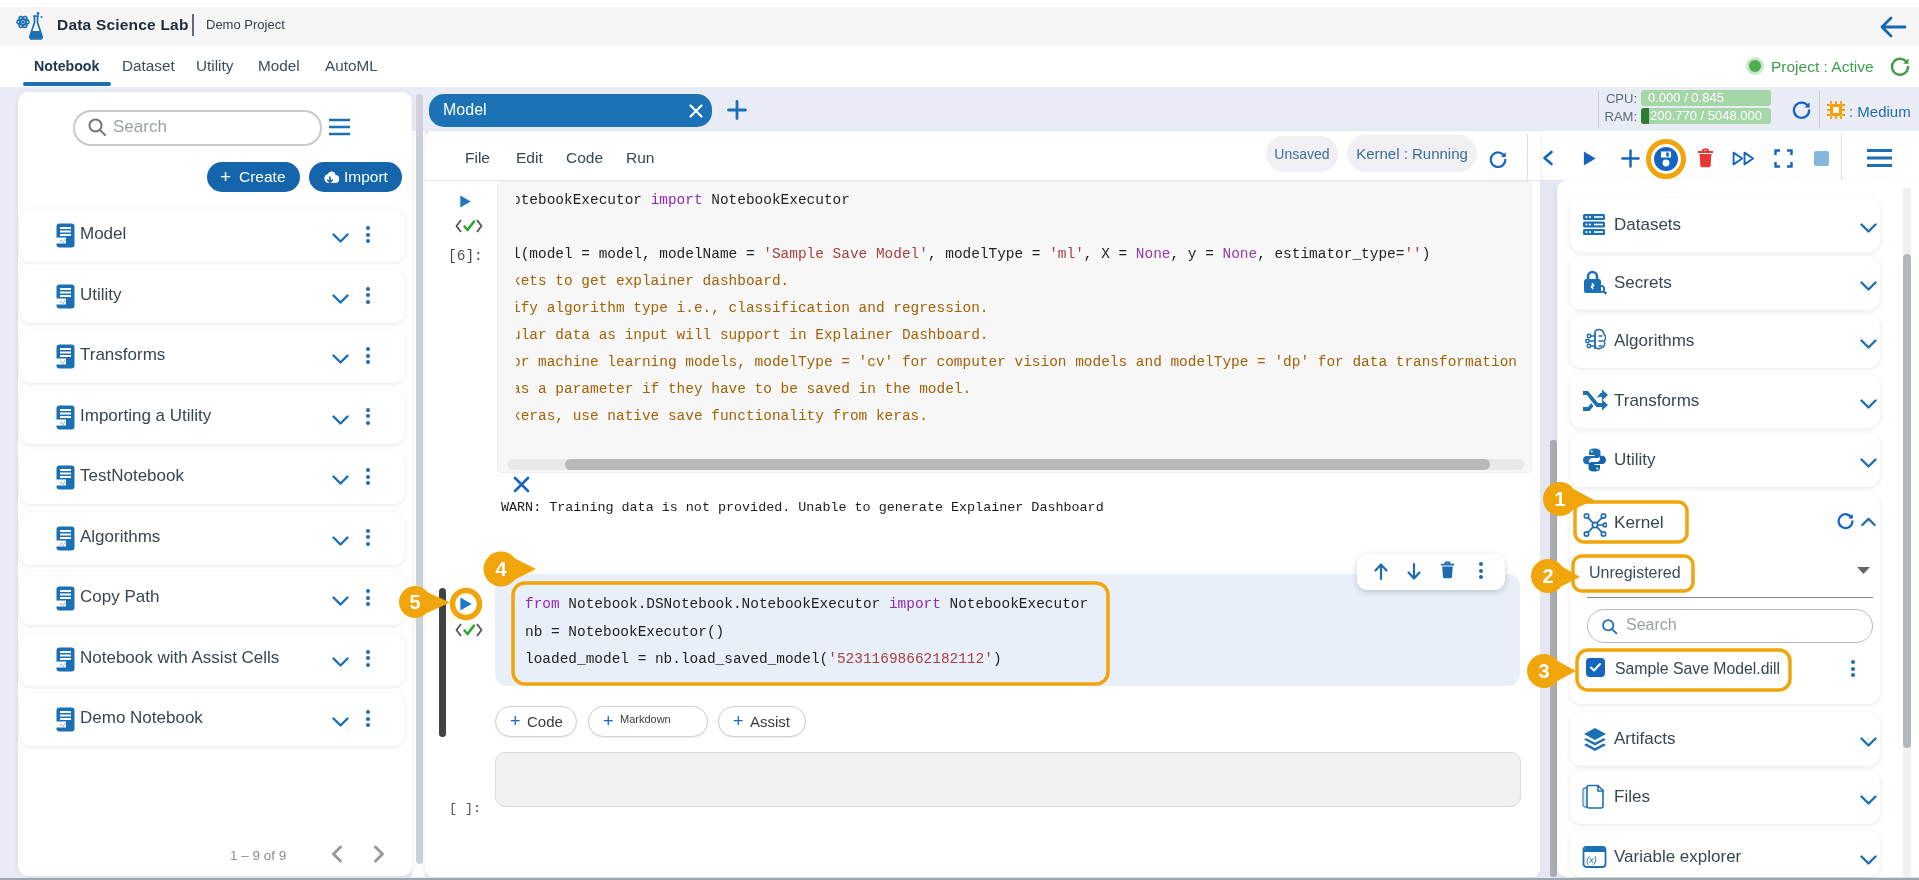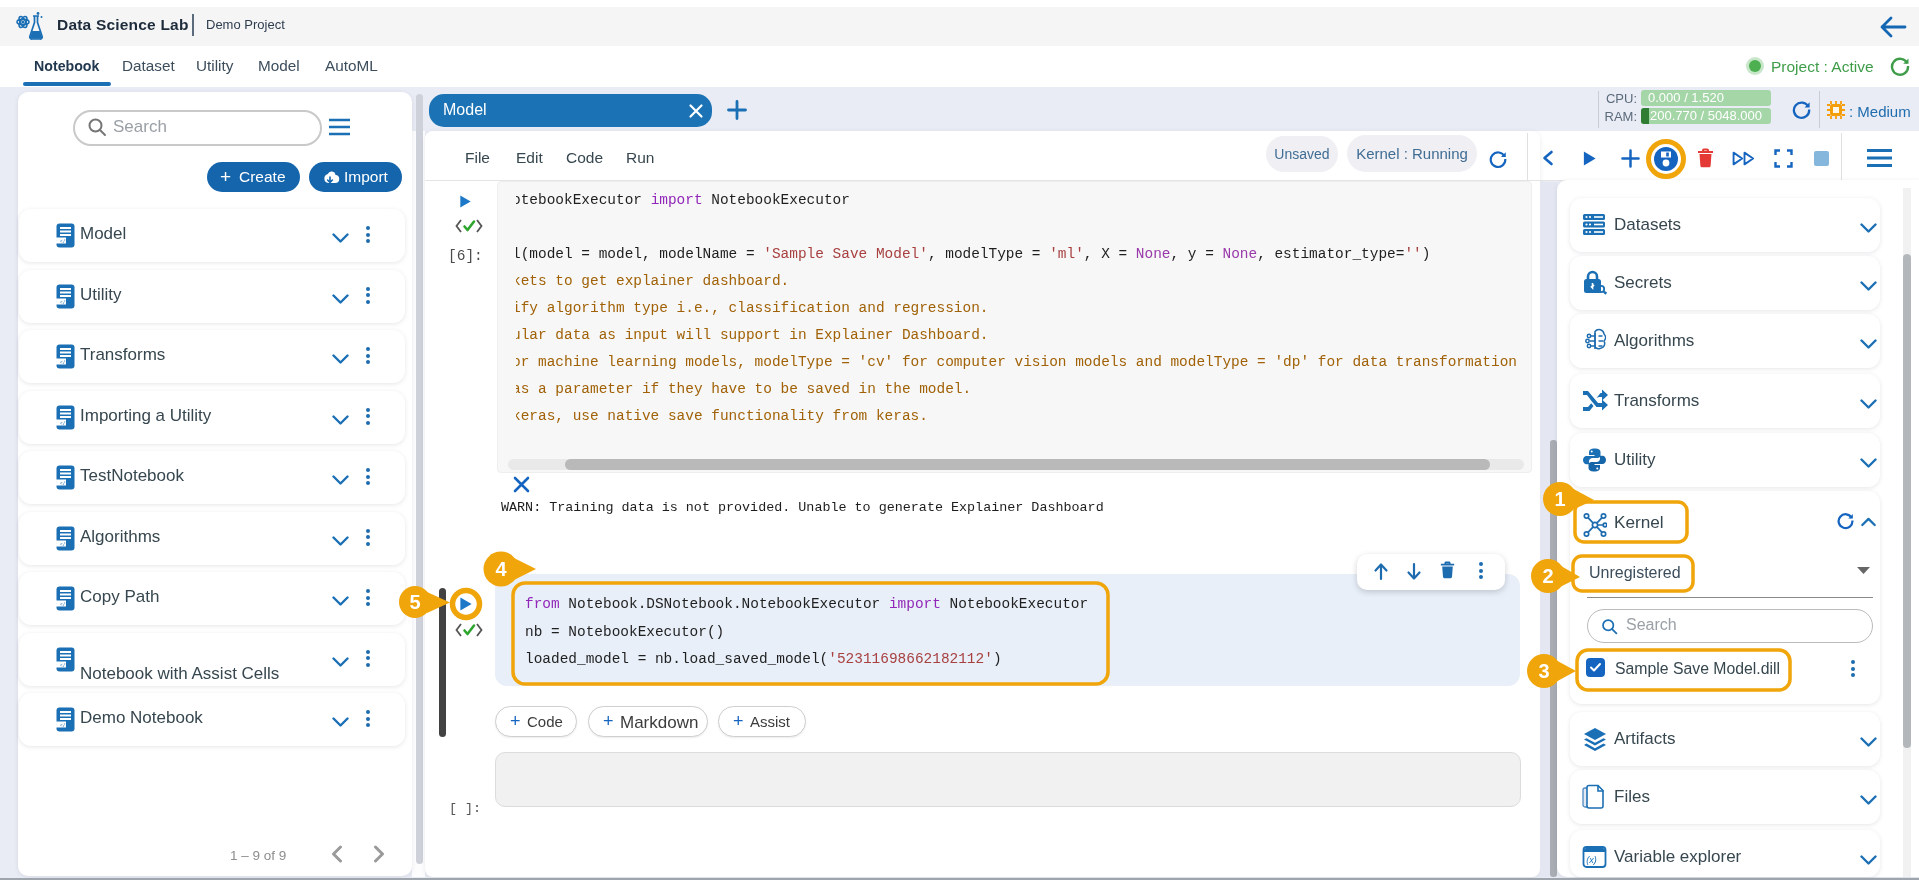--- a/index.html
+++ b/index.html
@@ -226,21 +226,21 @@
     </div>
     <div class="abs card" style="left:19px;top:632.5px;width:386px;height:53px;">
       <div class="abs" style="left:35px;top:14px;"><svg width="21" height="25" viewBox="0 0 21 25">
           <rect x="2.5" y="0.5" width="18" height="24" rx="3" fill="#1b6fb4"></rect>
           <rect x="6" y="4" width="11" height="2" fill="#fff"></rect>
           <rect x="6" y="7.5" width="11" height="2" fill="#fff"></rect>
           <rect x="6" y="11" width="11" height="2" fill="#fff"></rect>
           <path d="M0 14.5 h12 v6 h-12 l2.4-3 Z" fill="#fff"></path>
           <text x="6" y="19.5" font-size="4.5" fill="#1b6fb4" font-family="Liberation Mono">&lt;/&gt;</text>
         </svg></div>
-      <div class="abs" style="left:61px;top:15px;font-size:17px;color:#37474f;margin-top:16px;">Notebook with Assist Cells</div>
+      <div class="abs" style="left:61px;top:15px;font-size:17px;color:#37474f;">Notebook with Assist Cells</div>
       <div class="abs" style="left:313px;top:21px;"><svg width="17" height="11" viewBox="0 0 17 11">
           <path d="M1.5 1.5 L8.5 8.5 L15.5 1.5" fill="none" stroke="#1b6fb4" stroke-width="2.4" stroke-linecap="round" stroke-linejoin="round"></path>
         </svg></div>
       <div class="abs" style="left:347px;top:17px;">
         <div style="width:4px;">
           <div style="width:4px;height:4px;border-radius:50%;background:#1e6cb0;margin-bottom:2.5px;"></div>
           <div style="width:4px;height:4px;border-radius:50%;background:#1e6cb0;margin-bottom:2.5px;"></div>
           <div style="width:4px;height:4px;border-radius:50%;background:#1e6cb0;"></div>
         </div>
       </div>
@@ -280,21 +280,21 @@
 <svg class="abs" style="left:688px;top:103px;" width="16" height="16" viewBox="0 0 16 16">
     <path d="M2.5 2.5 L13.5 13.5 M13.5 2.5 L2.5 13.5" stroke="#fff" stroke-width="2.2" stroke-linecap="round"></path>
   </svg>
 <svg class="abs" style="left:727px;top:100px;" width="20" height="20" viewBox="0 0 20 20">
     <path d="M10 1.5 V18.5 M1.5 10 H18.5" stroke="#1a6fb5" stroke-width="2.8" stroke-linecap="round"></path>
   </svg>
 
 <div class="abs" style="left:1598px;top:91px;width:1px;height:37px;background:#c8ccd4;"></div>
 <div class="abs" style="left:1603px;top:91px;width:34px;text-align:right;font-size:13px;color:#5b6b7b;">CPU:</div>
 <div class="abs" style="left:1603px;top:109px;width:34px;text-align:right;font-size:13px;color:#5b6b7b;">RAM:</div>
-<div class="abs" style="left:1641px;top:90px;width:130px;height:16px;background:#a5d6a7;border-radius:3px;color:#fff;font-size:13px;line-height:16px;padding-left:0;"> <span style="margin-left:7px;">0.000 / 1.520</span></div>
+<div class="abs" style="left:1641px;top:90px;width:130px;height:16px;background:#a5d6a7;border-radius:3px;color:#fff;font-size:13px;line-height:16px;padding-left:0;"> <span style="margin-left:7px;">0.000 / 0.845</span></div>
 <div class="abs" style="left:1641px;top:108px;width:130px;height:16px;background:#a5d6a7;border-radius:3px;color:#fff;font-size:13px;line-height:16px;overflow:hidden;"><span class="abs" style="left:0;top:0;width:8px;height:16px;background:#2e7d32;"></span><span style="margin-left:9px;">200.770 / 5048.000</span></div>
 <svg class="abs" style="left:1791px;top:99px;" width="21" height="21" viewBox="0 0 22 22">
     <path d="M18.2 8.2 A8 8 0 1 0 19 11" fill="none" stroke="#1565c0" stroke-width="2.4"></path>
     <path d="M19.5 3.5 L19.5 8.8 L14.2 8.8 Z" fill="#1565c0"></path>
   </svg>
 <div class="abs" style="left:1819px;top:91px;width:1px;height:37px;background:#c8ccd4;"></div>
 <svg class="abs" style="left:1826px;top:100px;" width="20" height="20" viewBox="0 0 20 20">
   <g stroke="#f59e0b" stroke-width="1.8">
       <path d="M5 1 V4 M10 1 V4 M15 1 V4 M5 16 V19 M10 16 V19 M15 16 V19 M1 5 H4 M1 10 H4 M1 15 H4 M16 5 H19 M16 10 H19 M16 15 H19"></path>
     </g>
@@ -414,21 +414,21 @@
   <div style="width:4px;height:4px;border-radius:50%;background:#1e6cb0;margin-bottom:2.5px;"></div>
   <div style="width:4px;height:4px;border-radius:50%;background:#1e6cb0;"></div>
 </div>
 
 <div class="abs" style="left:495px;top:706px;width:82px;height:31px;background:#fff;border:1px solid #cfcfcf;border-radius:17px;box-sizing:border-box;box-shadow:0 1px 2px rgba(0,0,0,.08);">
     <span class="abs" style="left:14px;top:4px;font-size:18px;color:#1565c0;">+</span>
     <span class="abs" style="left:31px;top:6px;font-size:15px;color:#3c3c3c;">Code</span>
   </div>
 <div class="abs" style="left:588px;top:706px;width:120px;height:31px;background:#fff;border:1px solid #cfcfcf;border-radius:17px;box-sizing:border-box;box-shadow:0 1px 2px rgba(0,0,0,.08);">
     <span class="abs" style="left:14px;top:4px;font-size:18px;color:#1565c0;">+</span>
-    <span class="abs" style="left:31px;top:6px;font-size:17px;color:#3c3c3c;">Markdown</span>
+    <span class="abs" style="left:31px;top:6px;font-size:11px;color:#3c3c3c;">Markdown</span>
   </div>
 <div class="abs" style="left:718px;top:706px;width:88px;height:31px;background:#fff;border:1px solid #cfcfcf;border-radius:17px;box-sizing:border-box;box-shadow:0 1px 2px rgba(0,0,0,.08);">
     <span class="abs" style="left:14px;top:4px;font-size:18px;color:#1565c0;">+</span>
     <span class="abs" style="left:31px;top:6px;font-size:15px;color:#3c3c3c;">Assist</span>
   </div>
 
 <div class="abs" style="left:495px;top:752px;width:1026px;height:55px;background:#f1f1f1;border:1px solid #dcdcdc;border-radius:10px;box-sizing:border-box;"></div>
 <div class="abs mono" style="left:449px;top:801px;color:#555;font-size:13.4px;">[ ]:</div>
 
 <div class="abs" style="left:1540px;top:182px;width:17px;height:695px;background:#e4e7f1;"></div>

